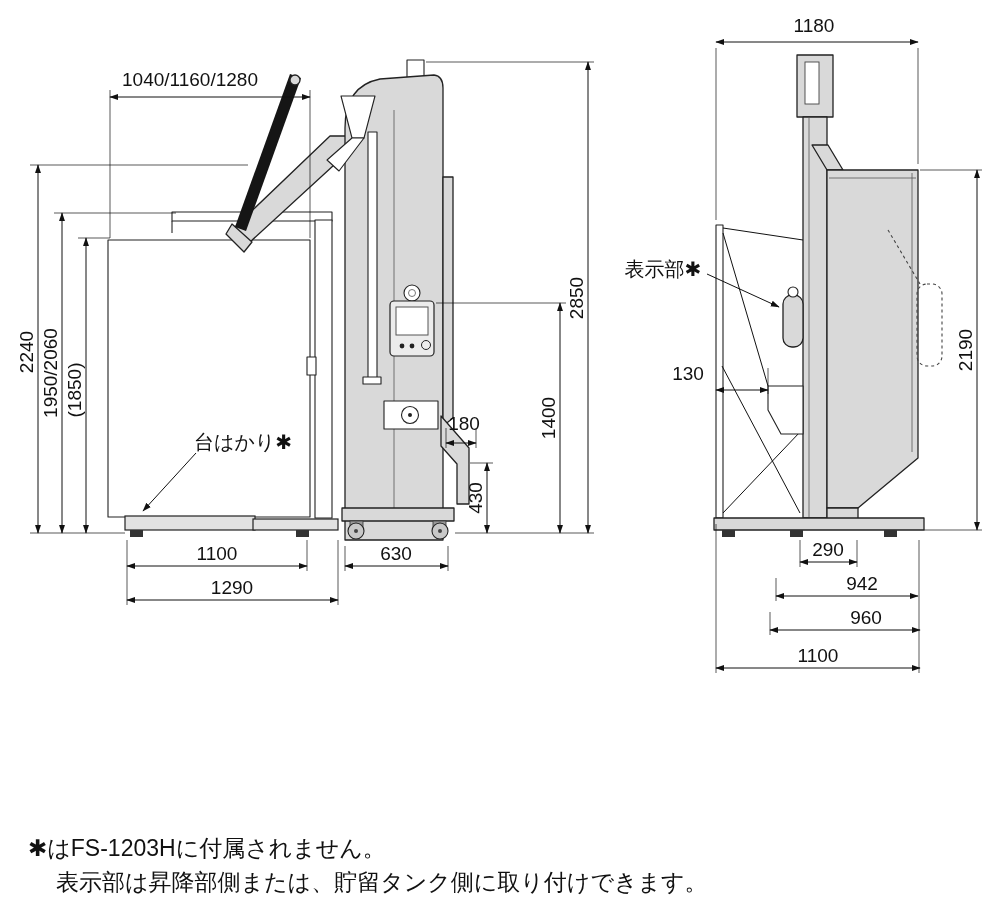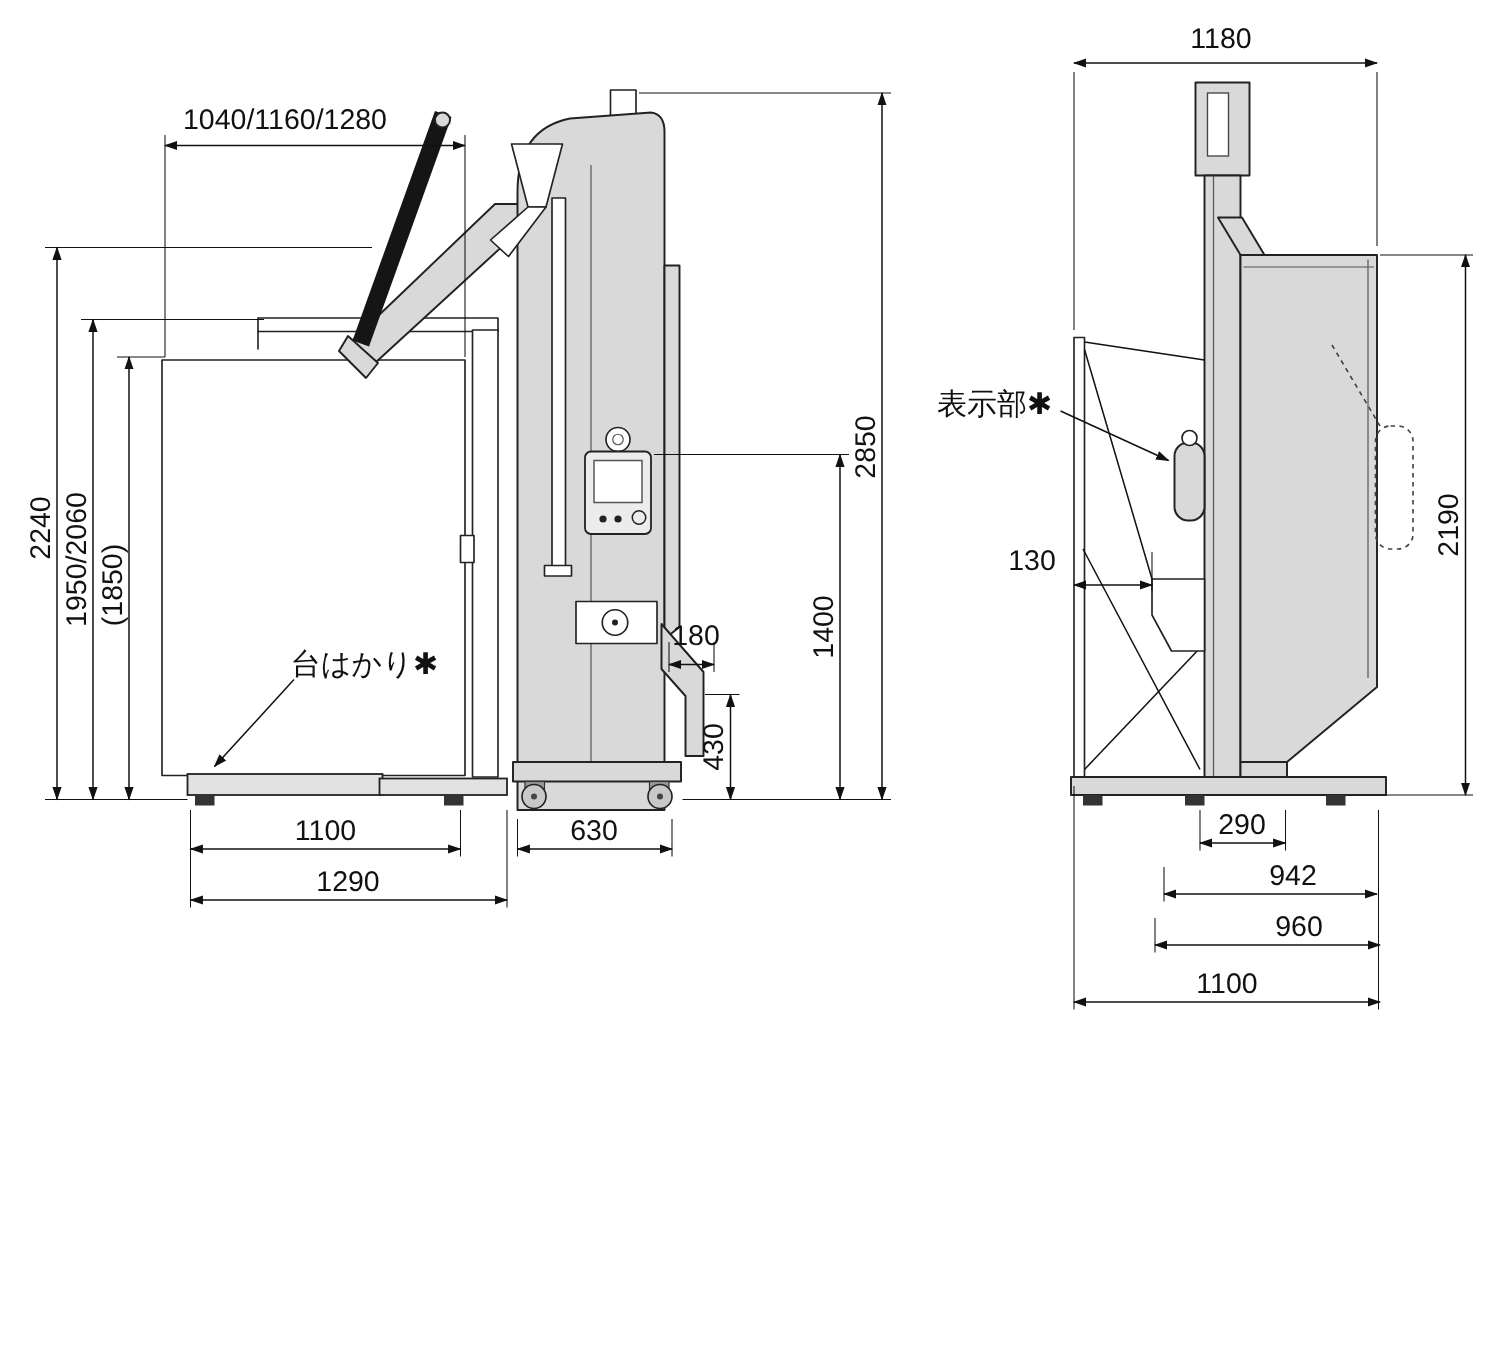--- a/index.html
+++ b/index.html
@@ -212,14 +212,16 @@
 
       <line x1="770" y1="630" x2="920" y2="630" class="dim" marker-start="url(#arr)" marker-end="url(#arr)"></line>
       <text x="866" y="624" text-anchor="middle" class="dimtext">960</text>
 
       <line x1="716" y1="668" x2="920" y2="668" class="dim" marker-start="url(#arr)" marker-end="url(#arr)"></line>
       <text x="818" y="662" text-anchor="middle" class="dimtext">1100</text>
     </g>
   </g>
 </svg>
 
+<div class="footnote fn1">✱はFS-1203Hに付属されません。</div>
+<div class="footnote fn2">表示部は昇降部側または、貯留タンク側に取り付けできます。</div>
 
 </div>
 
 </body></html>

